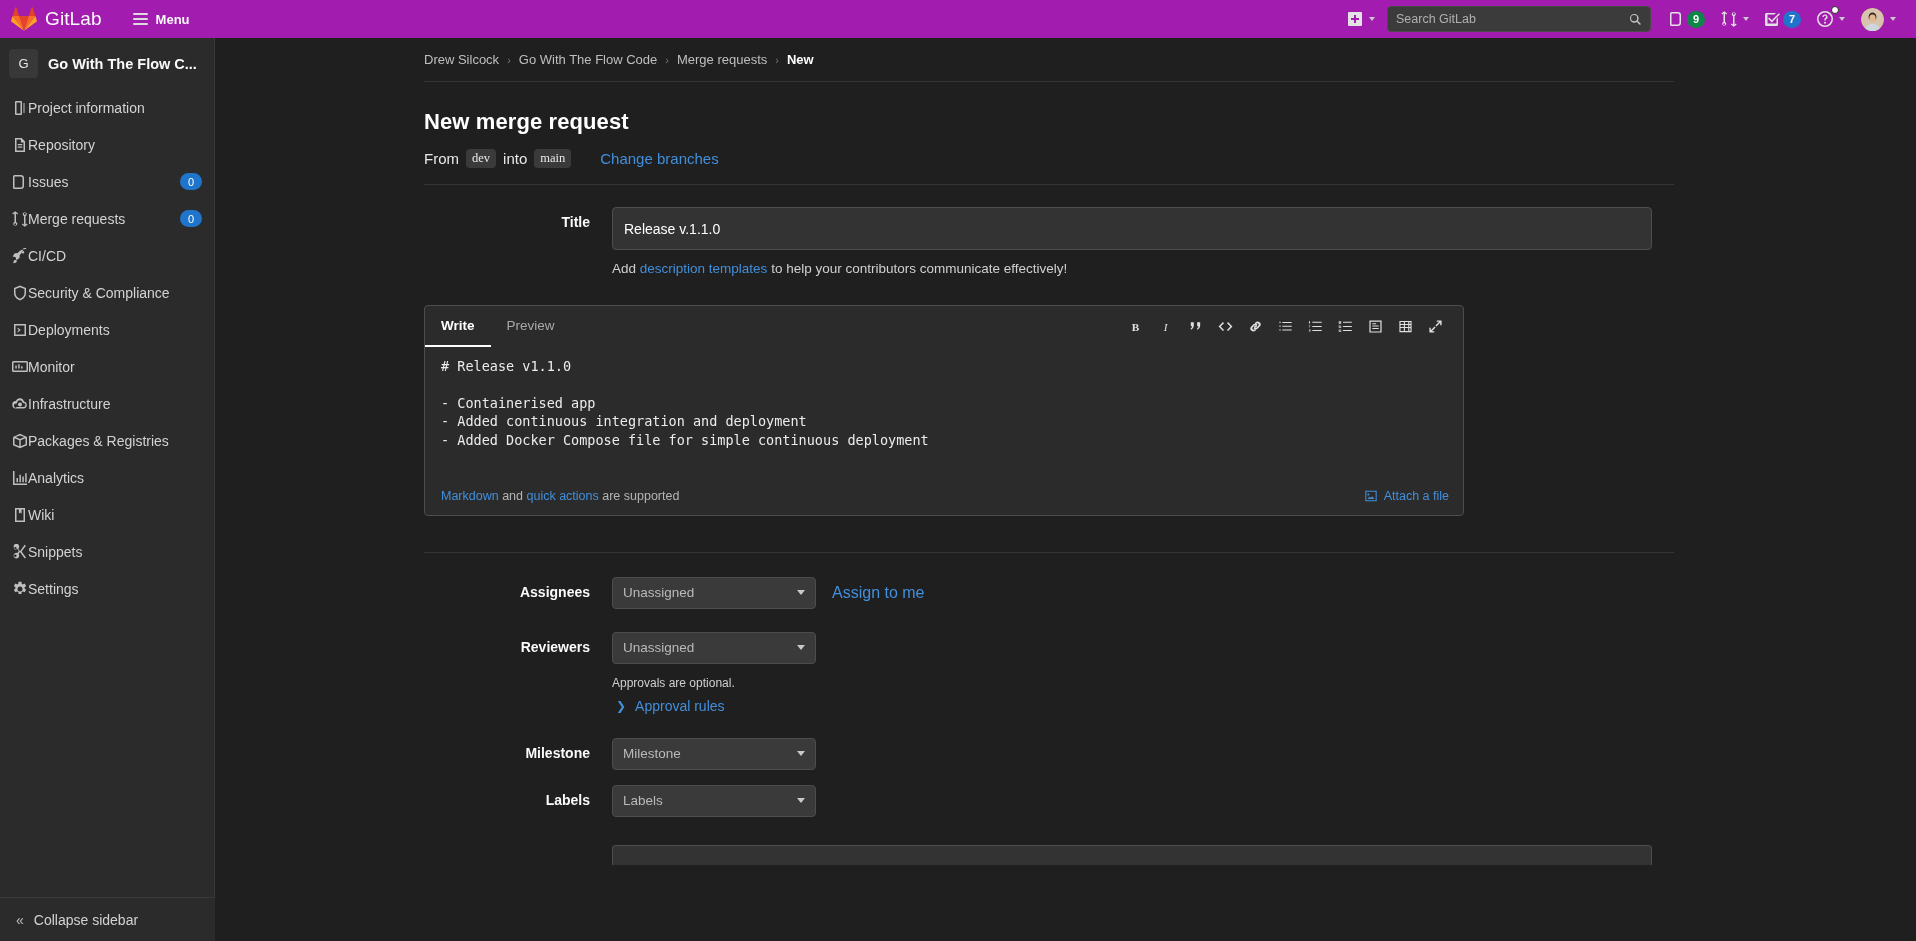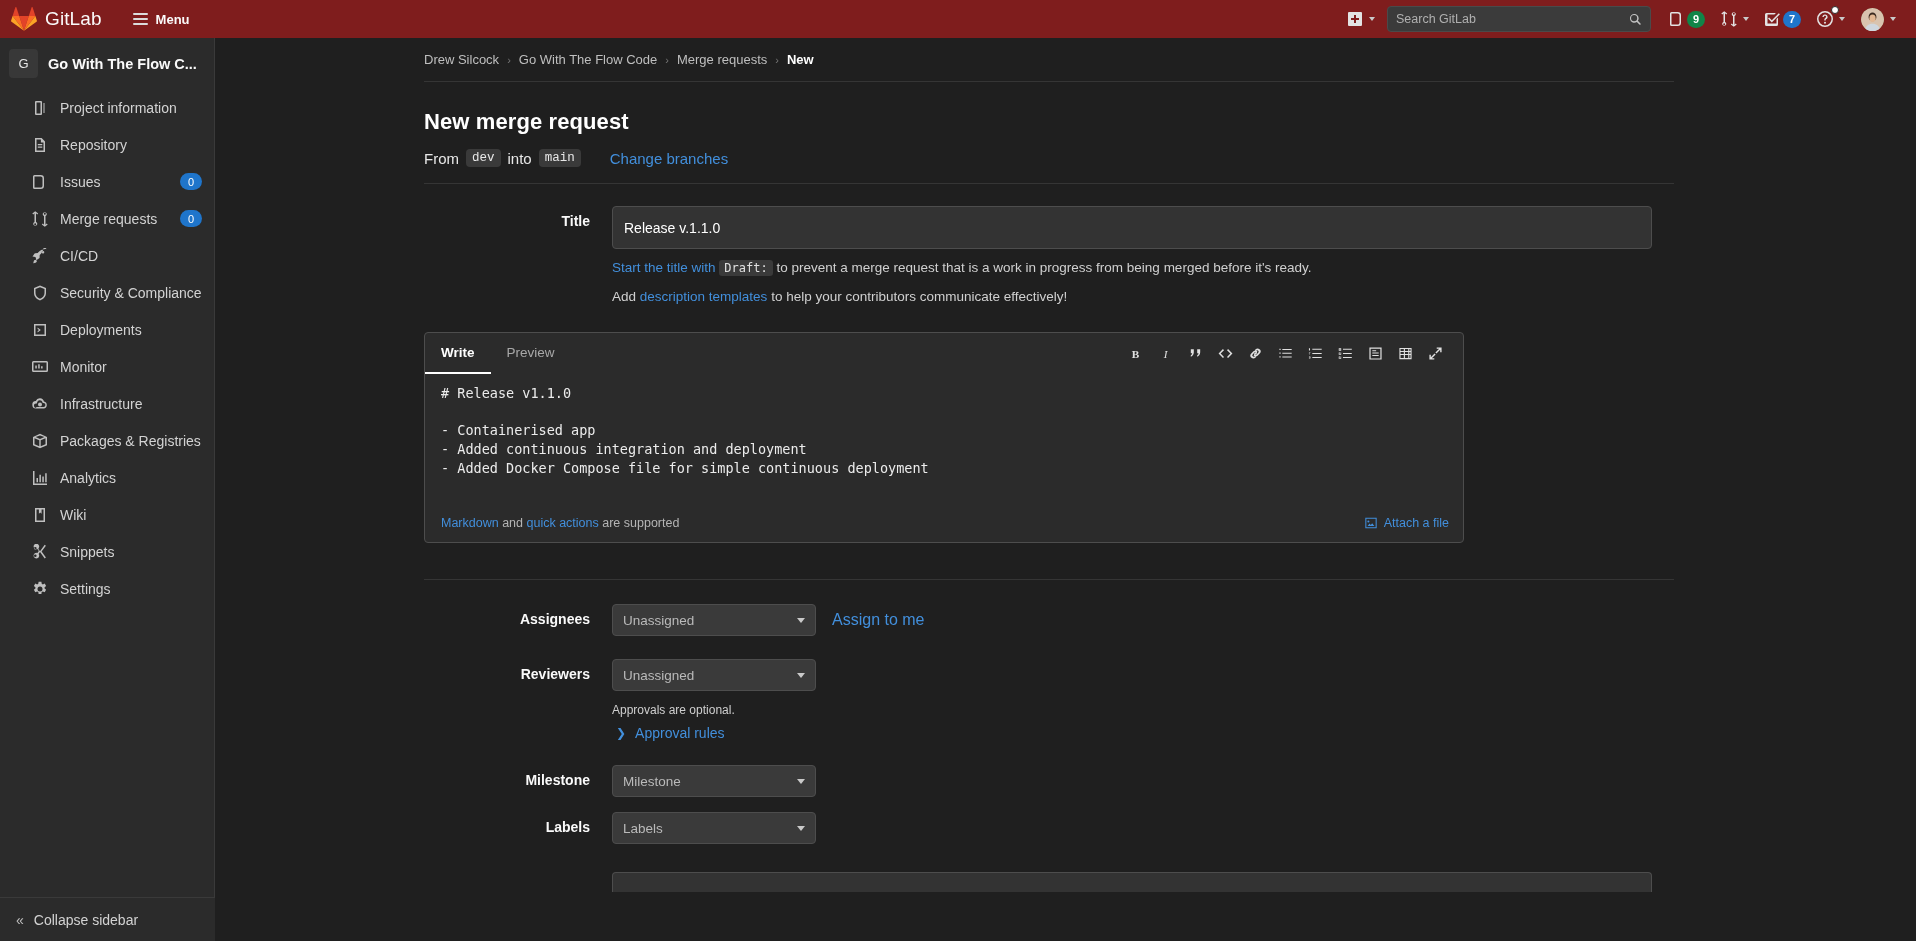--- a/index.html
+++ b/index.html
@@ -10,21 +10,21 @@
     overflow: hidden;
     background: #1f1f1f;
     font-family: "Liberation Sans", sans-serif;
     -webkit-font-smoothing: antialiased;
   }
 
   
   #topbar {
     position: absolute; top: 0; left: 0;
     width: 1916px; height: 38px;
-    background: #7f1d1d;
+    background: #a21caf;
     display: flex; align-items: center;
     z-index: 40;
   }
   .tb-left { display: flex; align-items: center; padding-left: 11px; gap: 0; }
   .gl-logo { width: 26px; height: 26px; display: block; }
   .gl-word {
     color: #fafafa; font-size: 19px; letter-spacing: .1px;
     margin-left: 8px; font-weight: 400;
   }
   .menu-btn {
@@ -99,23 +99,22 @@
     display: flex; align-items: center; justify-content: center;
     font-size: 13px; font-weight: 400; flex: none;
   }
   .proj-name {
     color: #fafafa; font-size: 14.5px; font-weight: 700;
     white-space: nowrap; overflow: hidden;
   }
   .nav-list { list-style: none; margin: 0; padding: 0; }
   .nav-item {
     display: flex; align-items: center;
-    height: 37px; padding: 0 12px 0 32px;
+    height: 37px; padding: 0 12px 0 12px;
     color: #d3d3d3; font-size: 14px; cursor: pointer;
-    gap: 12px;
   }
   .nav-item .ni-icon { width: 16px; height: 16px; flex: none; display: block; }
   .nav-item .ni-icon svg { width: 16px; height: 16px; display: block; fill: #bfbfbf; }
   .nav-item .ni-label { flex: 1; white-space: nowrap; }
   .count-badge {
     background: #1f75cb; color: #fff;
     font-size: 11px; font-weight: 400;
     border-radius: 9px; min-width: 22px; height: 17px;
     display: inline-flex; align-items: center; justify-content: center;
     padding: 0 6px;
@@ -154,21 +153,21 @@
     margin: 27px 0 0 0; letter-spacing: .1px;
   }
   #branch-line {
     margin-top: 14px; padding-bottom: 16px;
     display: flex; align-items: center; gap: 7px;
     font-size: 15px; color: #e8e8e8;
     border-bottom: 1px solid #353535;
   }
   .branch-chip {
     background: #3a3a3a; color: #e8e8e8;
-    font-family: Liberation Mono, monospace;
+    font-family: Liberation Serif, serif;
     font-size: 12.5px; padding: 2px 6px; border-radius: 4px;
   }
   .link { color: #428fdc; cursor: pointer; }
 
   
   .form-row { display: flex; margin-top: 22px; }
   .form-label {
     width: 188px; flex: none; text-align: right;
     padding-right: 22px; padding-top: 7px;
     color: #fafafa; font-size: 14px; font-weight: 700;
@@ -501,25 +500,20 @@
       <span>into</span>
       <span class="branch-chip">main</span>
       <span class="link" style="margin-left:22px">Change branches</span>
     </div>
 
     <div class="form-row">
       <div class="form-label">Title</div>
       <div class="form-field">
         <input id="title-input" type="text" value="Release v.1.1.0" style="">
         <div class="helper">
-          <span class="link">Start the title with</span>
-          <span class="code-chip">Draft:</span>
-          <span>to prevent a merge request that is a work in progress from being merged before it's ready.</span>
-        </div>
-        <div class="helper">
           <span>Add</span>
           <span class="link">description templates</span>
           <span>to help your contributors communicate effectively!</span>
         </div>
       </div>
     </div>
 
     <div class="form-row" style="margin-top:26px">
       <div class="form-field">
         <div id="editor">

